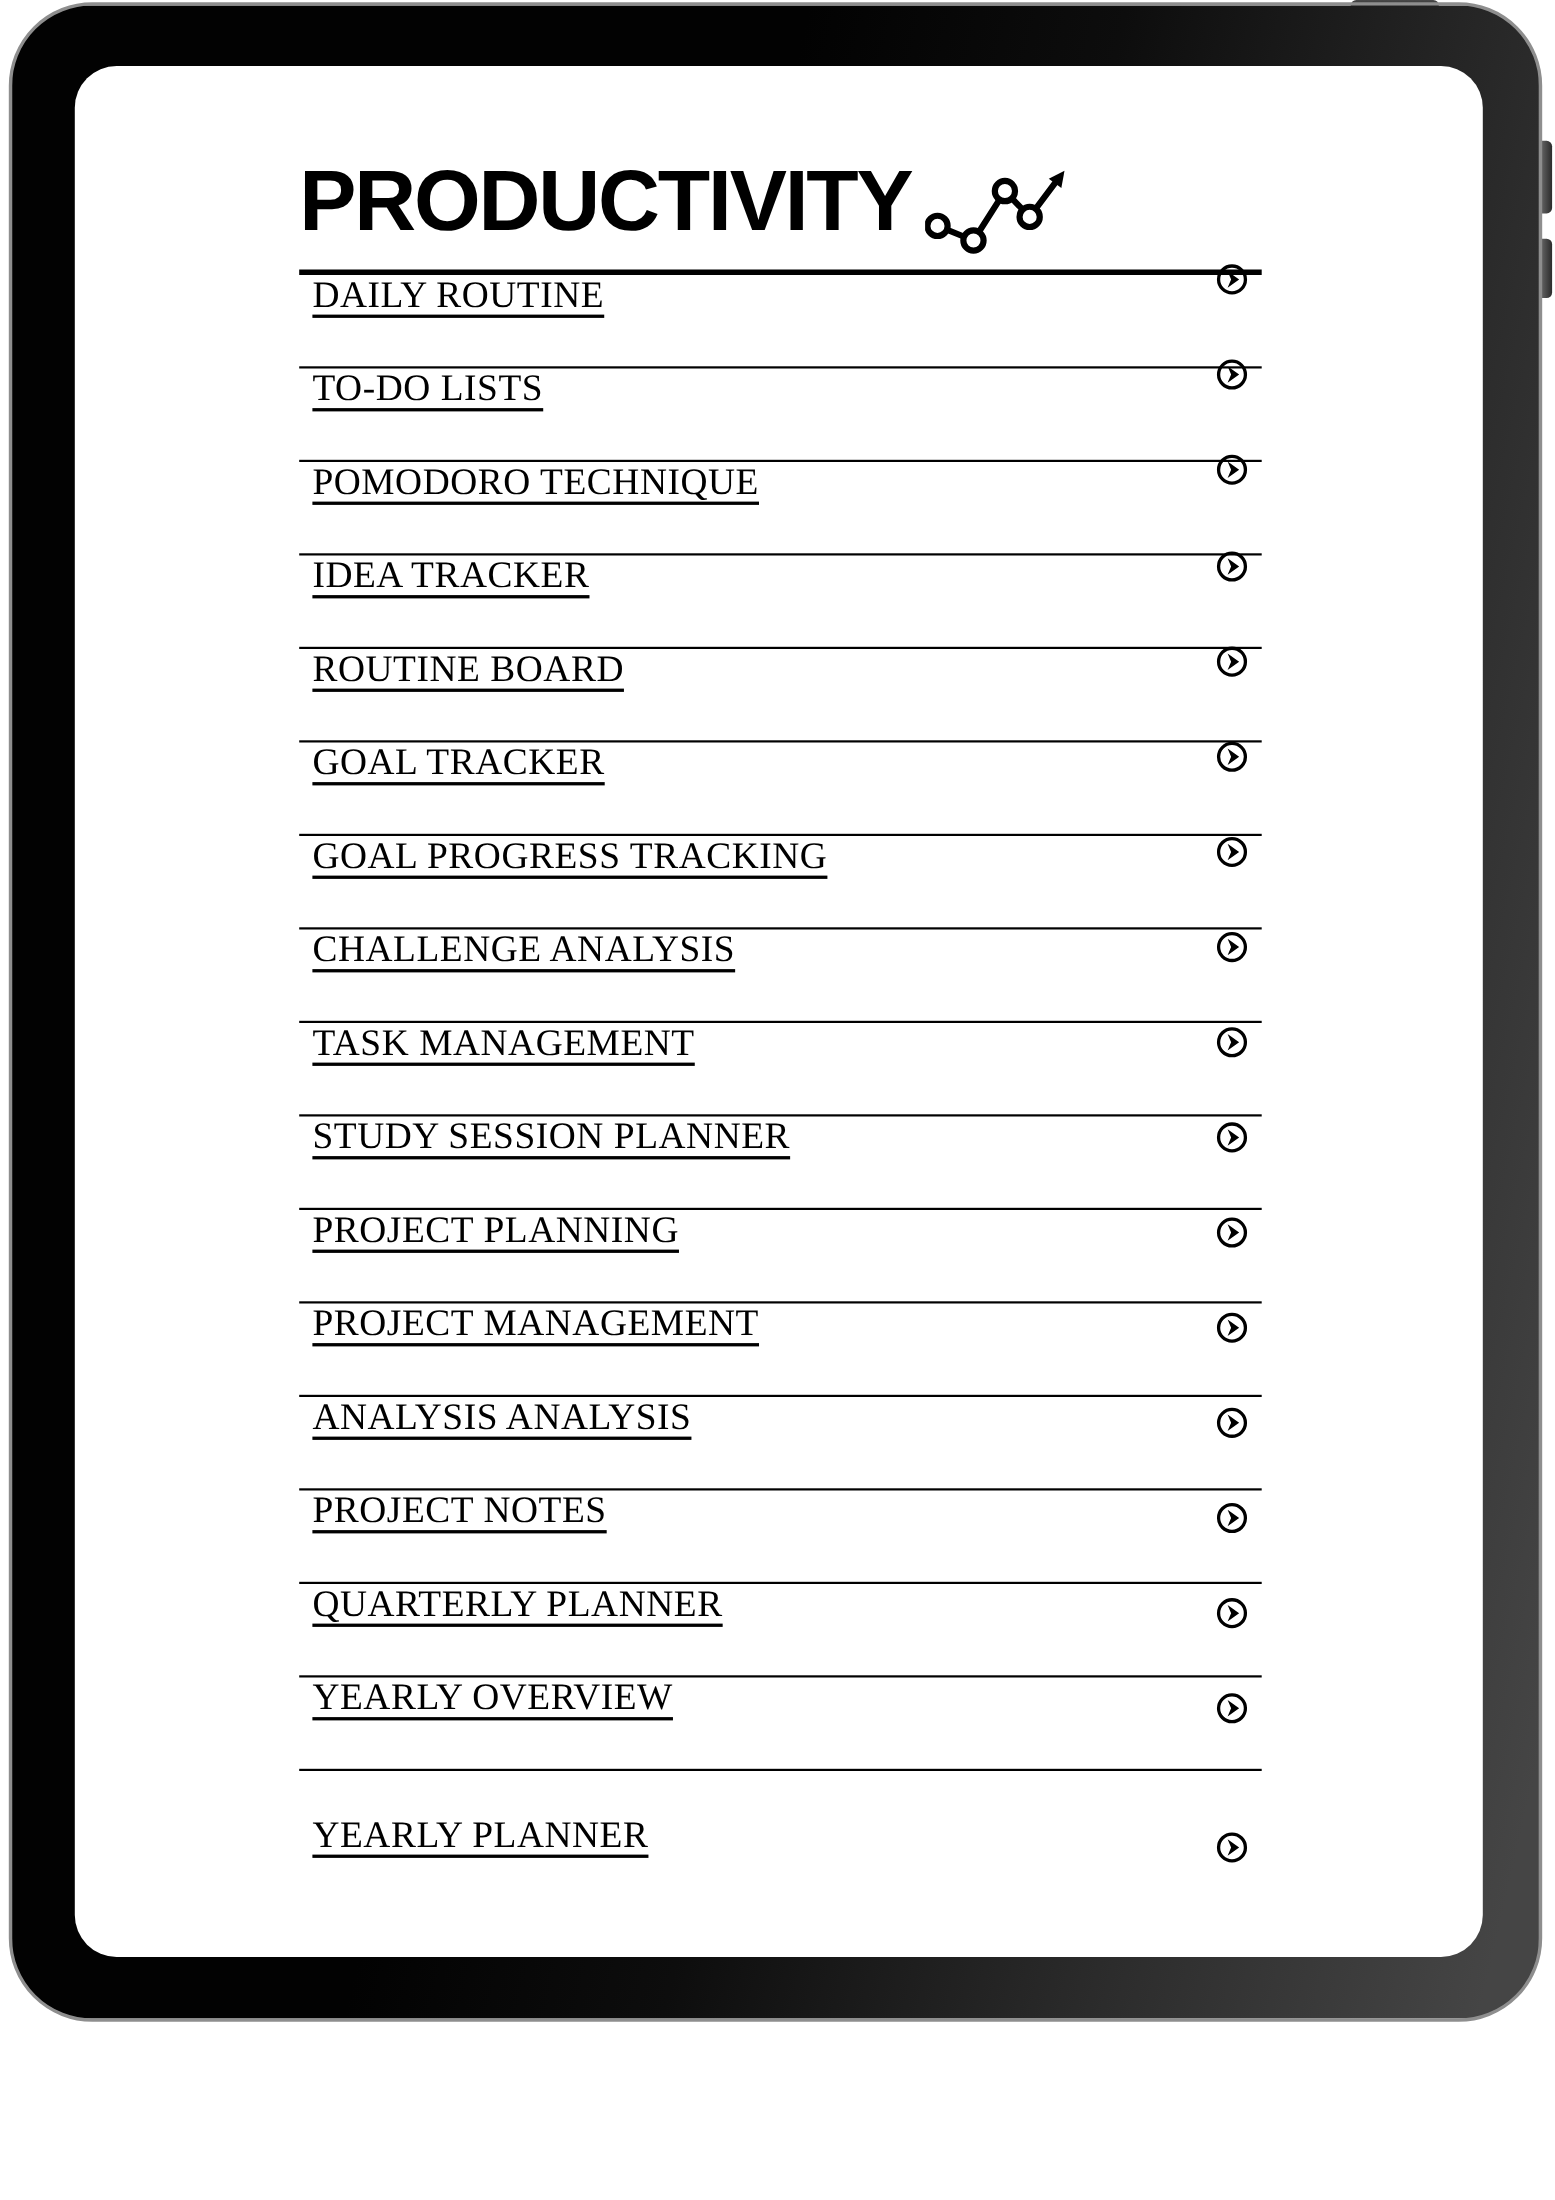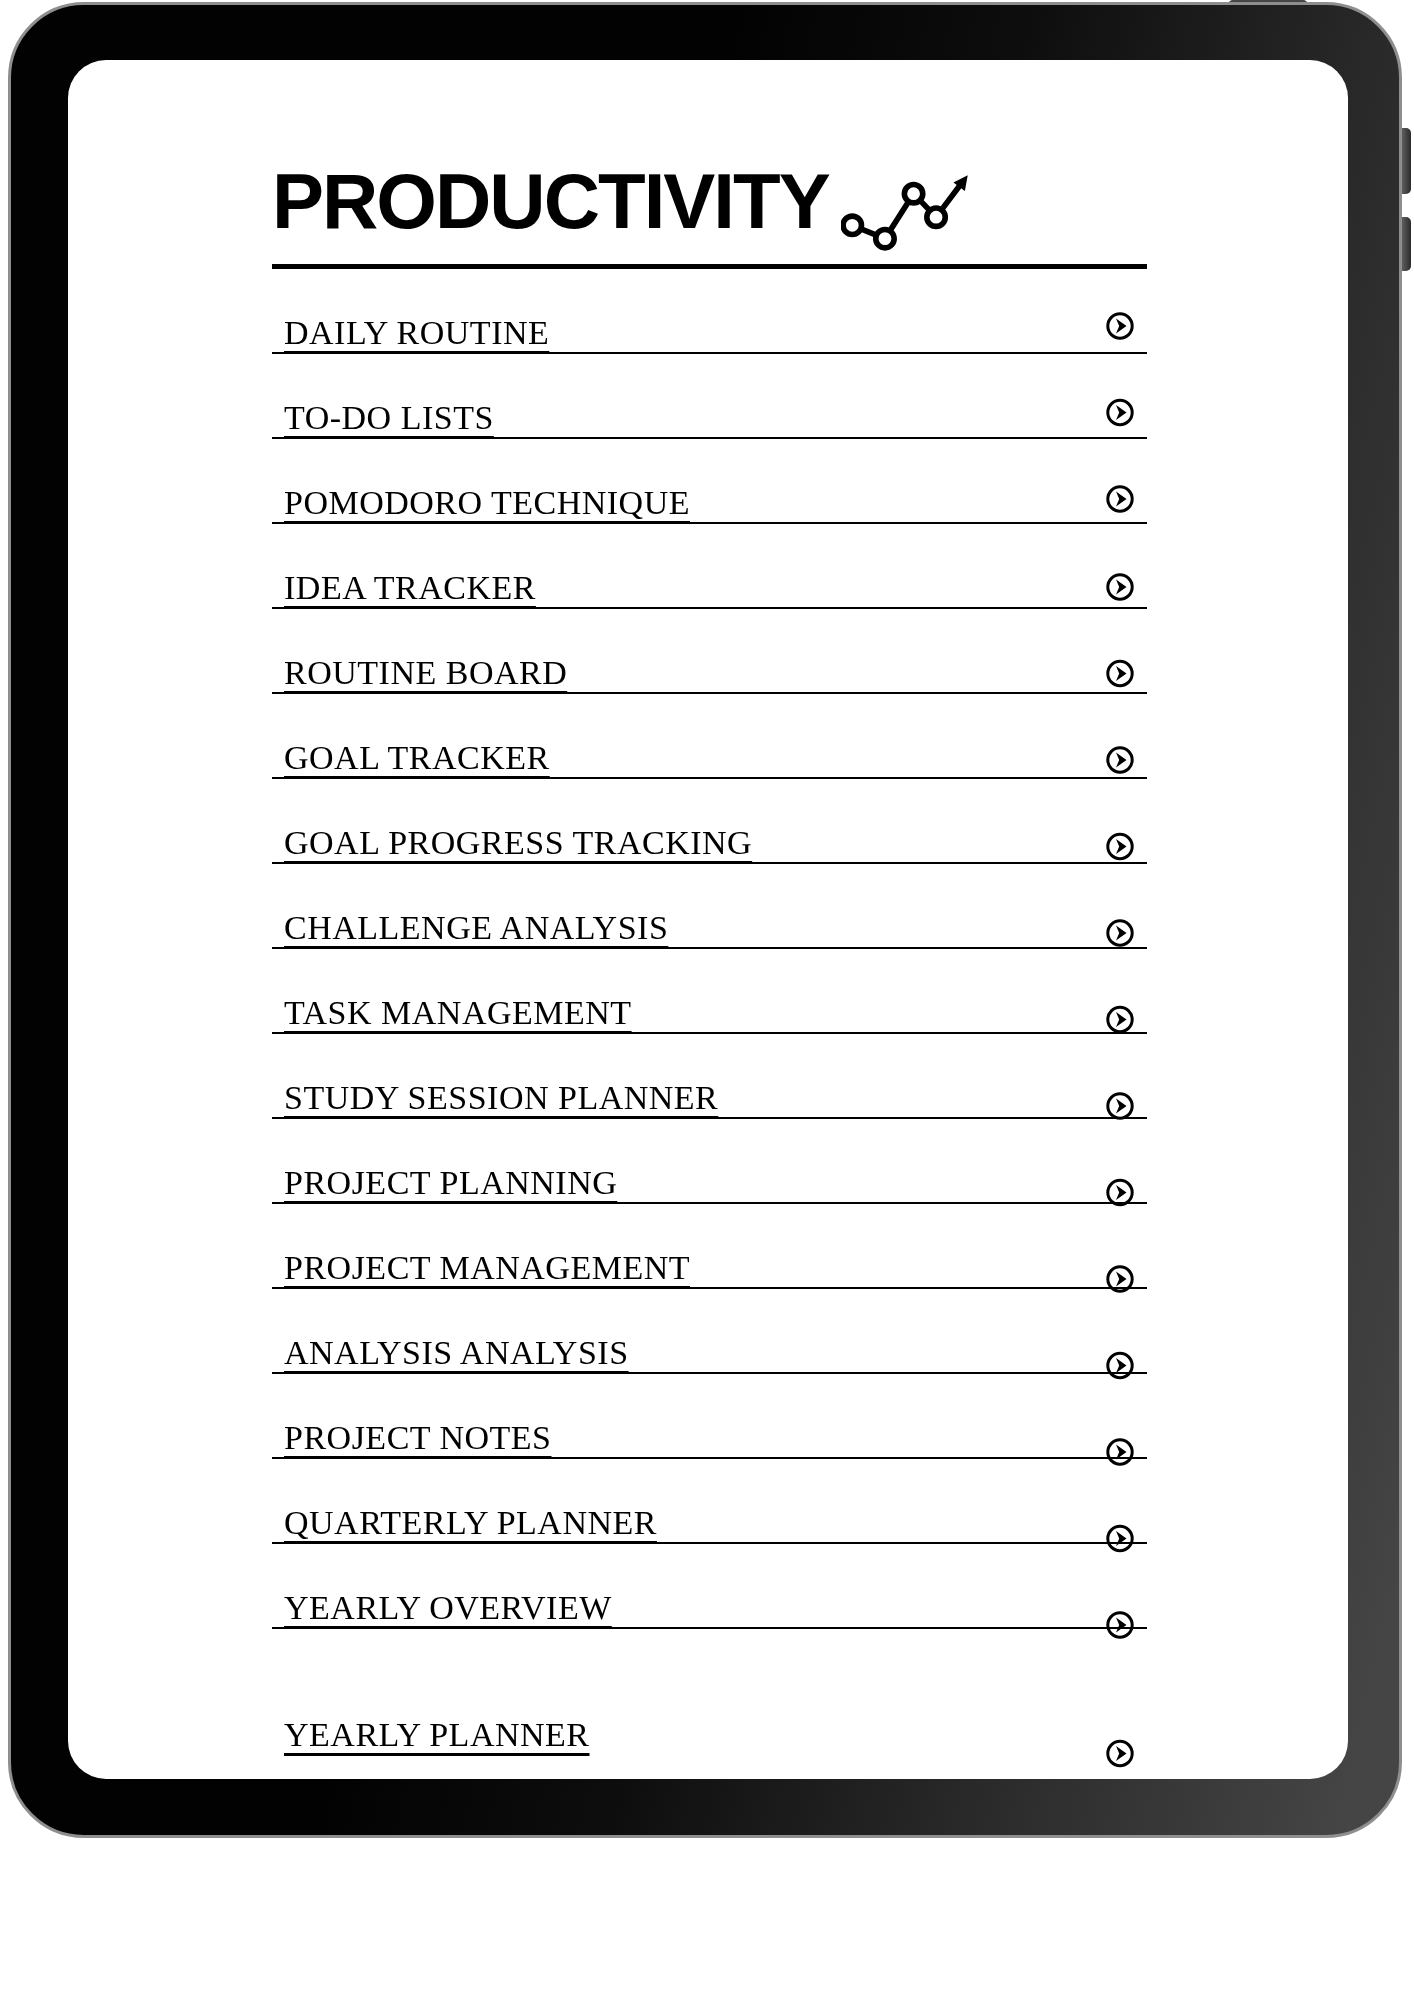--- a/index.html
+++ b/index.html
@@ -46,41 +46,41 @@
     overflow:hidden;
     z-index:2;
   }
 
   .content {
     position:absolute; left:204px; top:0;
     width:875px;
   }
 
   .title-row {
-    margin-top:92px;
+    margin-top:72px;
     display:flex; align-items:center; gap:12px;
   }
   h1.page-title {
     margin:0;
     font-family:"Liberation Sans", sans-serif;
     font-weight:bold;
     font-size:78px; line-height:1;
     letter-spacing:-2px;
     color:#000;
     white-space:nowrap;
   }
   .chart-icon { transform:translateY(10px); }
 
   .title-rule { height:5px; background:#000; margin-top:14px; }
 
   .index-list { }
   .row {
     height:85px;
     box-sizing:border-box;
-    display:flex; align-items:flex-end; justify-content:space-between;
+    display:flex; align-items:flex-start; justify-content:space-between;
     border-bottom:2.5px solid #000;
     padding:0 12px;
   }
   .row:last-child { border-bottom:none;margin-top:40px; }
   .row a {
     font-family:"Liberation Serif", serif;
     font-size:34px;
     color:#000;
     letter-spacing:0.5px;
     text-decoration:underline;

